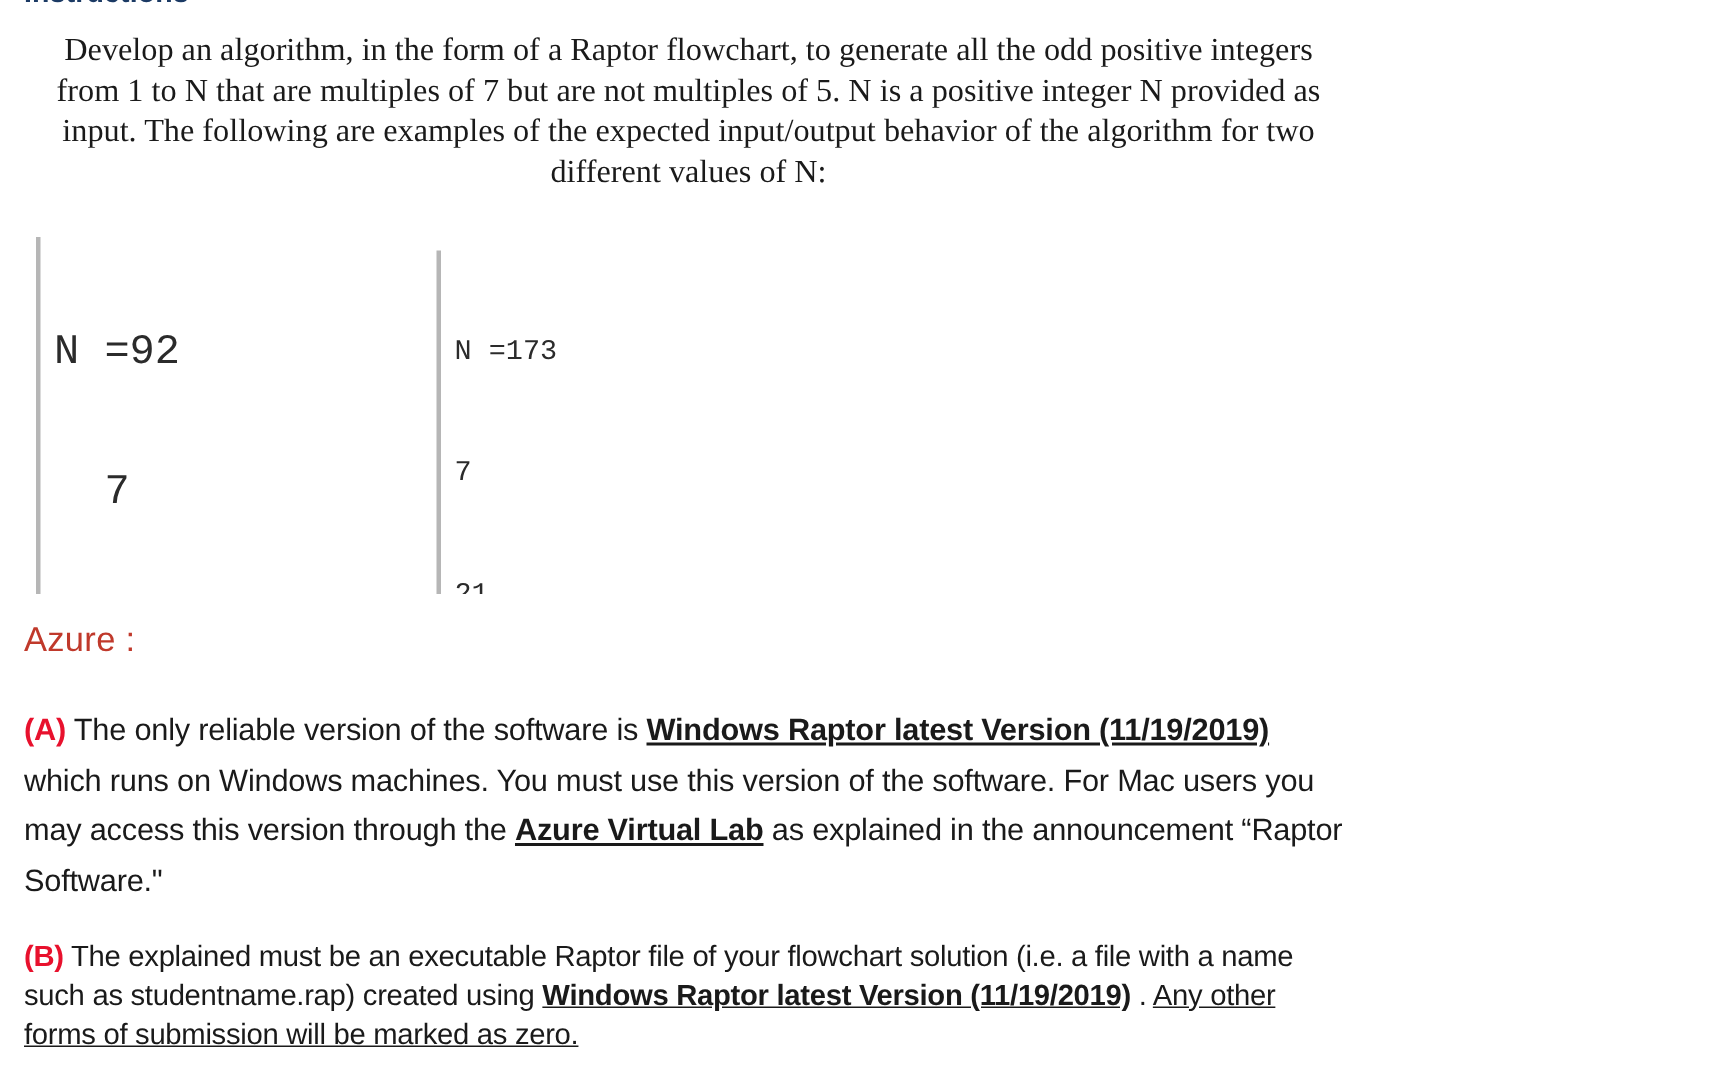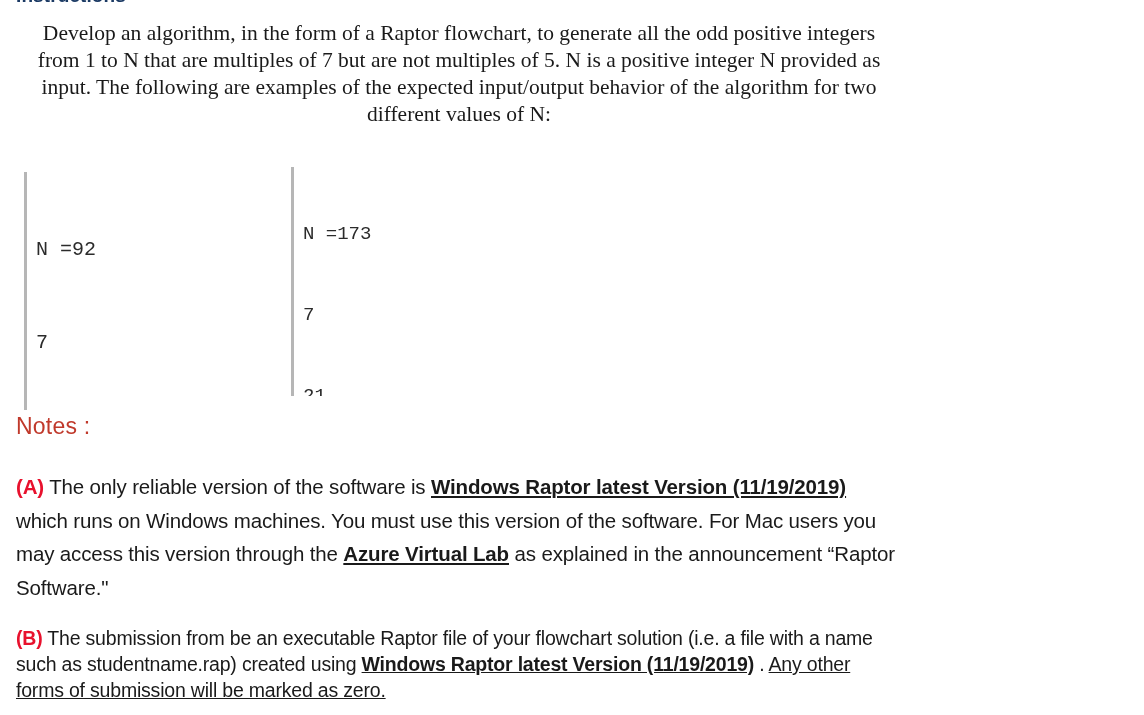--- a/index.html
+++ b/index.html
@@ -61,24 +61,25 @@
     position: absolute;
     border-left: 3px solid #b6b6b6;
     padding-left: 9px;
     font-family: "Liberation Mono", "DejaVu Sans Mono", monospace;
     color: #2b2b2b;
     white-space: pre;
     overflow: hidden;
   }
   .code-block.left {
     left: 24px;
-    top: 24px;
+    top: 10px;
     height: 238px;
-    font-size: 20px;
+    font-size: 28px;
     line-height: 31px;
+    text-align: center;
   }
   .code-block.right {
     left: 291px;
     top: 19px;
     height: 229px;
     font-size: 19px;
     line-height: 27px;
   }
   .code-line { display: block; }
 
@@ -172,17 +173,17 @@
     <span class="code-line">21</span>
     
     
     
     
     
   </div>
 
 </div>
 
-<div class="notes-title">Notes :</div>
+<div class="notes-title">Azure :</div>
 
 <div class="note note-a"><span class="marker">(A)</span><span> The only reliable version of the software is </span><span class="b-text">Windows Raptor latest Version (11/19/2019)</span><span> which runs on Windows machines.  You must use this version of the software. For Mac users you may access this version through the </span><span class="b-text">Azure Virtual Lab</span><span> as explained in the announcement “Raptor Software."</span></div>
 
-<div class="note note-b"><span class="marker">(B)</span><span> The submission from be an executable Raptor file of your flowchart solution (i.e. a file with a name such as  studentname.rap) created using </span><span class="b-text">Windows Raptor latest Version (11/19/2019)</span><span> . </span><span class="u-text">Any other forms of submission will be marked as zero.</span></div>
+<div class="note note-b"><span class="marker">(B)</span><span> The explained must be an executable Raptor file of your flowchart solution (i.e. a file with a name such as  studentname.rap) created using </span><span class="b-text">Windows Raptor latest Version (11/19/2019)</span><span> . </span><span class="u-text">Any other forms of submission will be marked as zero.</span></div>
 
 </body></html>

